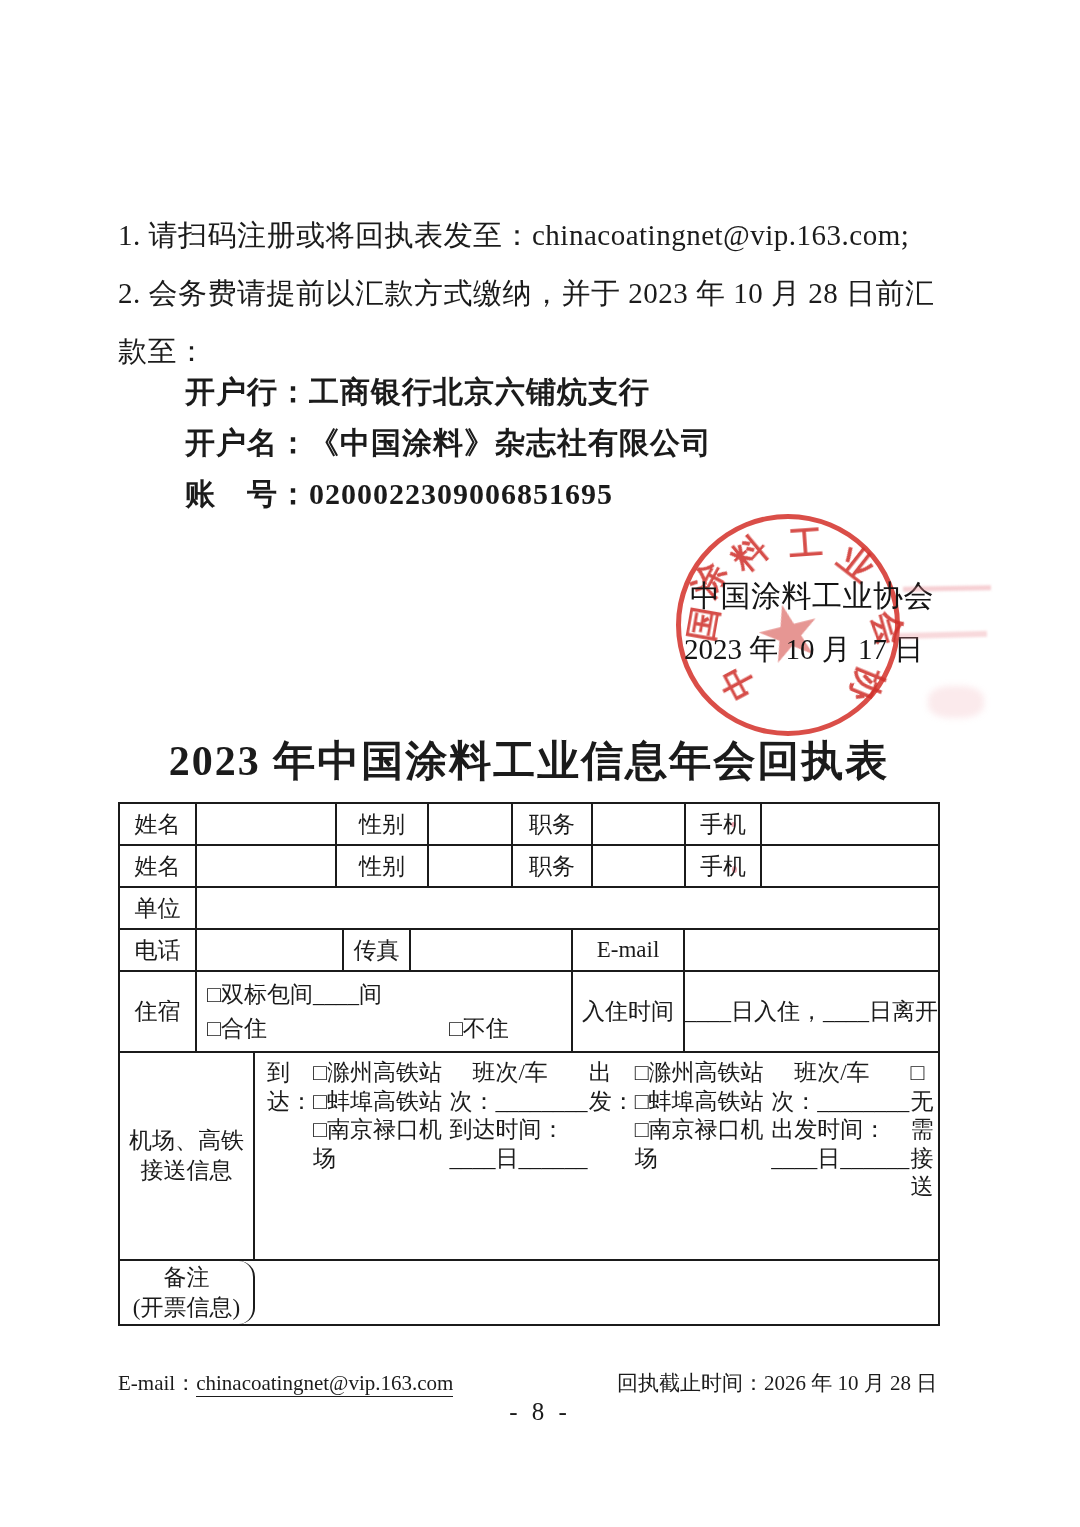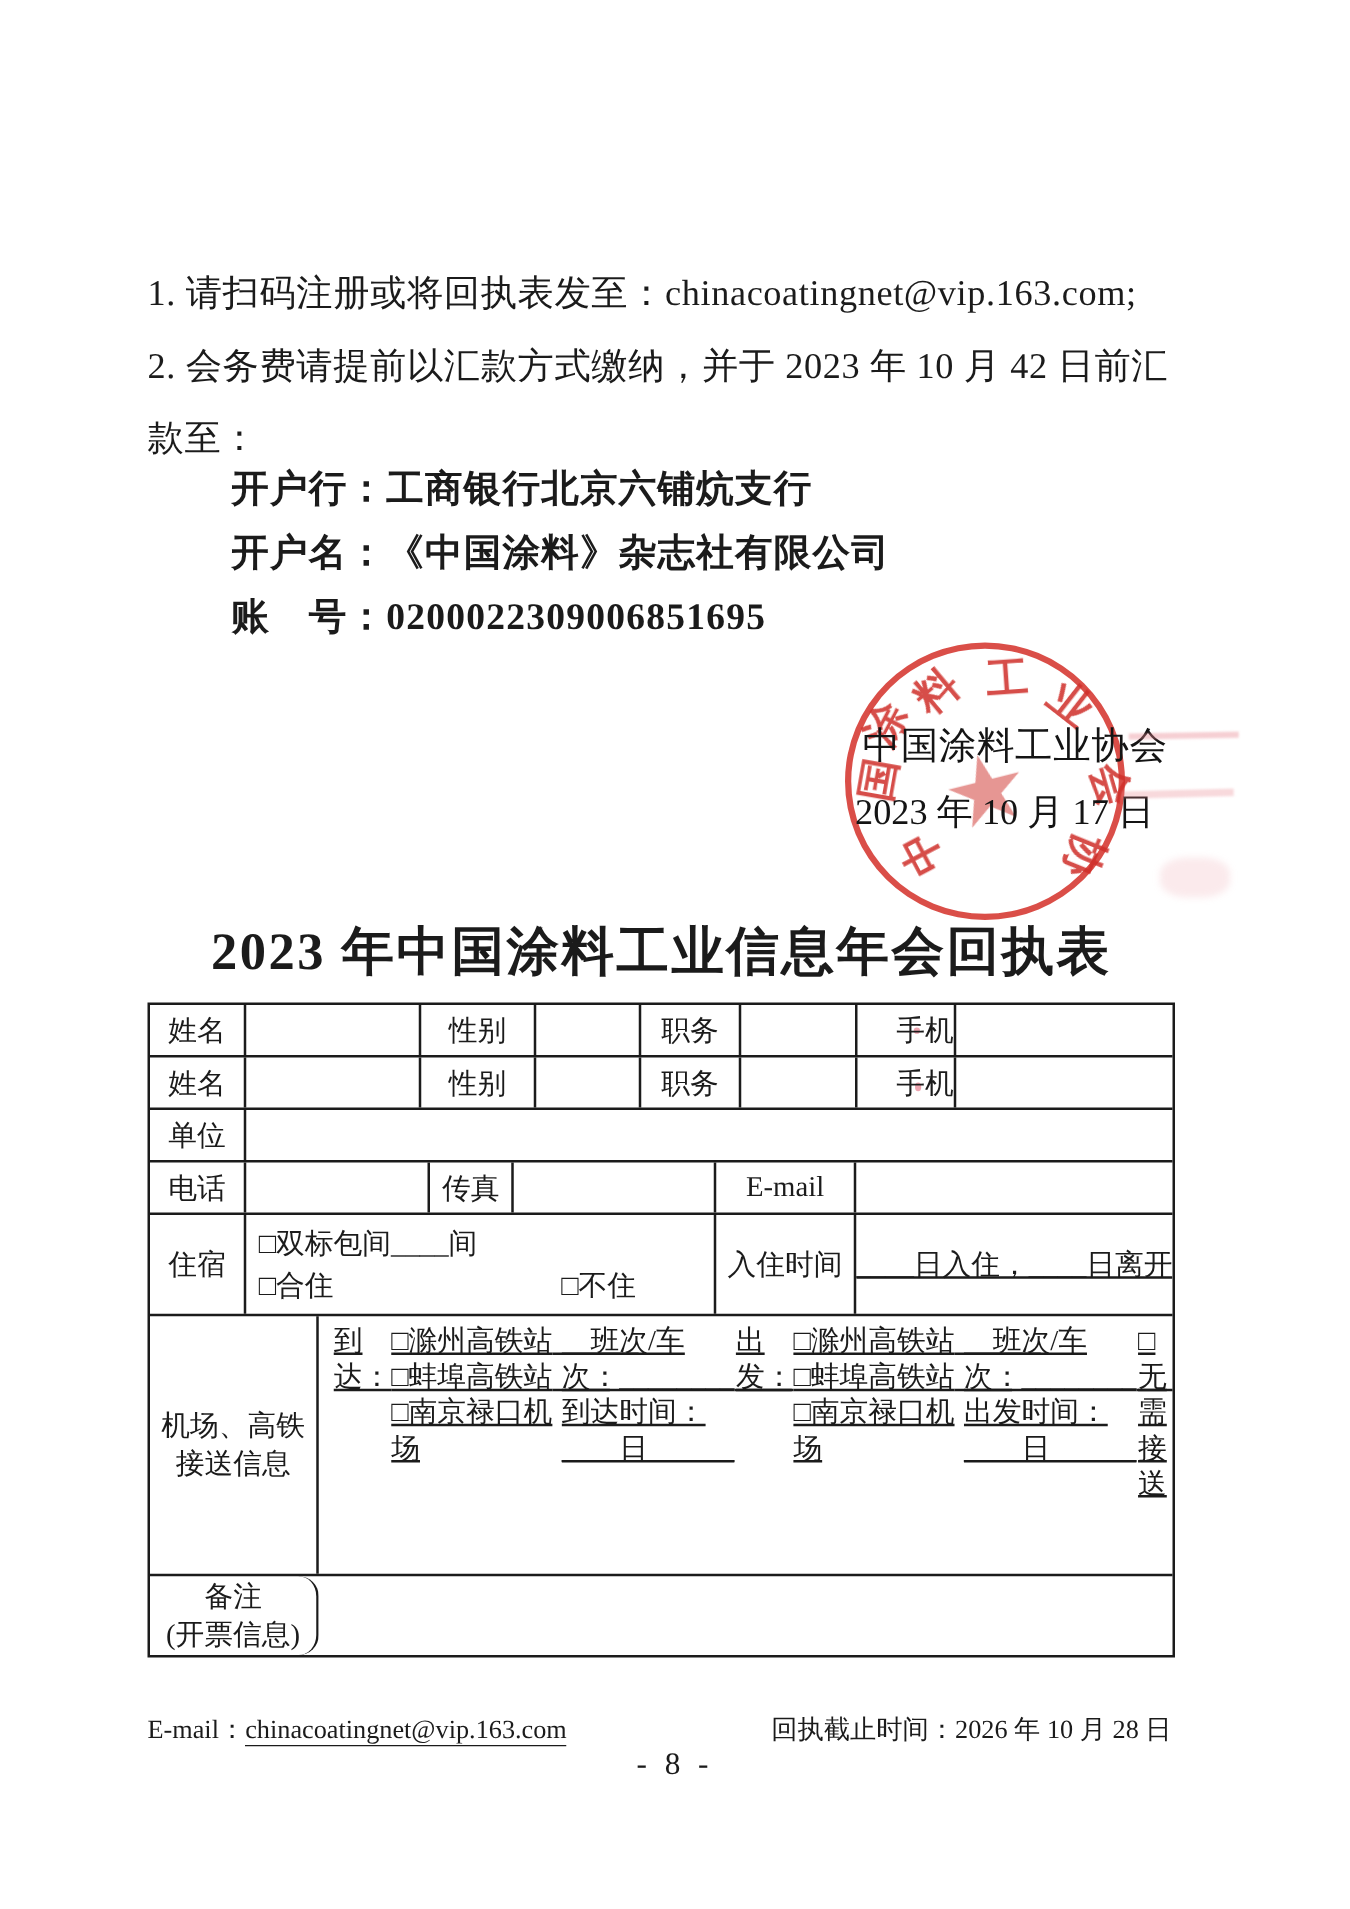--- a/index.html
+++ b/index.html
@@ -50,24 +50,24 @@
   .doc-title { position:absolute; left:118px; top:733px; width:822px;
     text-align:center; font-size:42px; font-weight:bold; letter-spacing:2px; }
   
   .formtable { position:absolute; left:118px; top:802px; width:822px;
     border:2px solid #1b1b1b; font-size:23px; }
   .trow { display:flex; border-bottom:2px solid #1b1b1b; }
   .trow:last-child { border-bottom:none; }
   .tc { border-right:2px solid #1b1b1b; display:flex; align-items:center;
         justify-content:center; text-align:center; overflow:hidden; }
   .tc:last-child { border-right:none; }
-  .tc.fill { flex:1;text-decoration:underline; }
+  .tc.fill { flex:1; }
   .h40 { height:40px; } .h79 { height:79px; } .h206 { height:206px; } .h63 { height:63px;border-radius:16px; }
   .c77{width:77px;} .c140{width:140px;} .c68{width:92px;} .c84{width:84px;}
-  .c80{width:80px;} .c93{width:93px;} .c65{width:48px;margin-left:31px;} .c147{width:147px;}
+  .c80{width:80px;} .c93{width:93px;} .c65{width:76px;} .c147{width:147px;}
   .c67{width:67px;} .c162{width:162px;} .c112{width:112px;} .c376{width:376px;}
   .c135{width:135px;}
   .stay-cell { flex-direction:column; align-items:flex-start; justify-content:center;
     padding-left:10px; line-height:34px; }
   .stay-line2 { display:flex; }
   .stay-none { margin-left:182px; }
   .shuttle-cell { flex-direction:row; align-items:flex-start; justify-content:flex-start;
     padding:6px 0 0 12px; line-height:28.5px; text-align:left; }
   .two-line { flex-direction:column; line-height:30px; }
   
@@ -79,21 +79,21 @@
   .page-num { position:absolute; left:0; top:1398px; width:100%; text-align:center;
     font-size:25px; letter-spacing:4px; }
 </style>
 </head>
 <body>
 
 <div class="page">
 
   <div class="instructions">
     <div>1. 请扫码注册或将回执表发至：chinacoatingnet@vip.163.com;</div>
-    <div>2. 会务费请提前以汇款方式缴纳，并于 2023 年 10 月 42 日前汇</div>
+    <div>2. 会务费请提前以汇款方式缴纳，并于 2023 年 10 月 28 日前汇</div>
     <div>款至：</div>
   </div>
 
   <div class="bank">
     <div>开户行：工商银行北京六铺炕支行</div>
     <div>开户名：《中国涂料》杂志社有限公司</div>
     <div>账　号：0200022309006851695</div>
   </div>
 
   <div class="seal">

